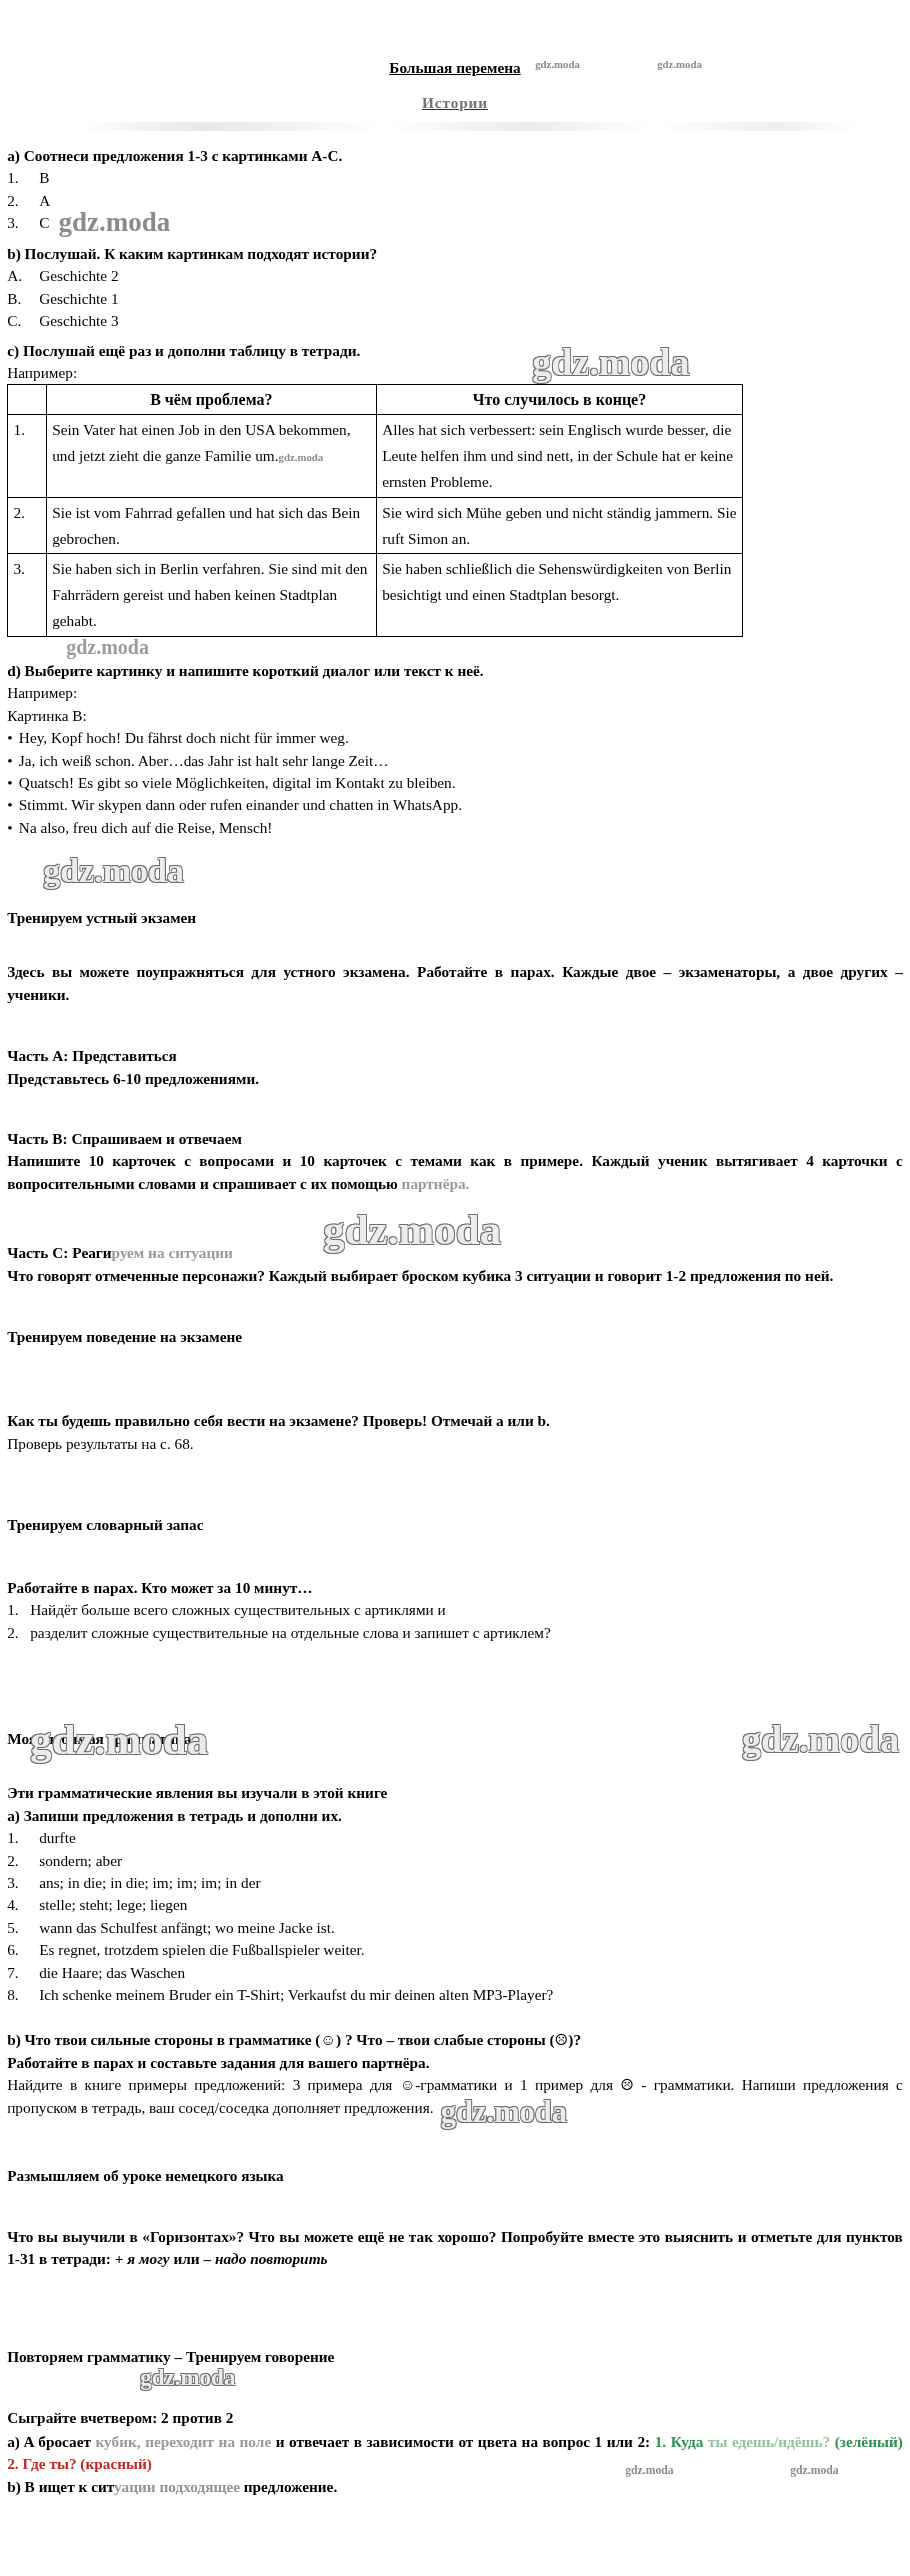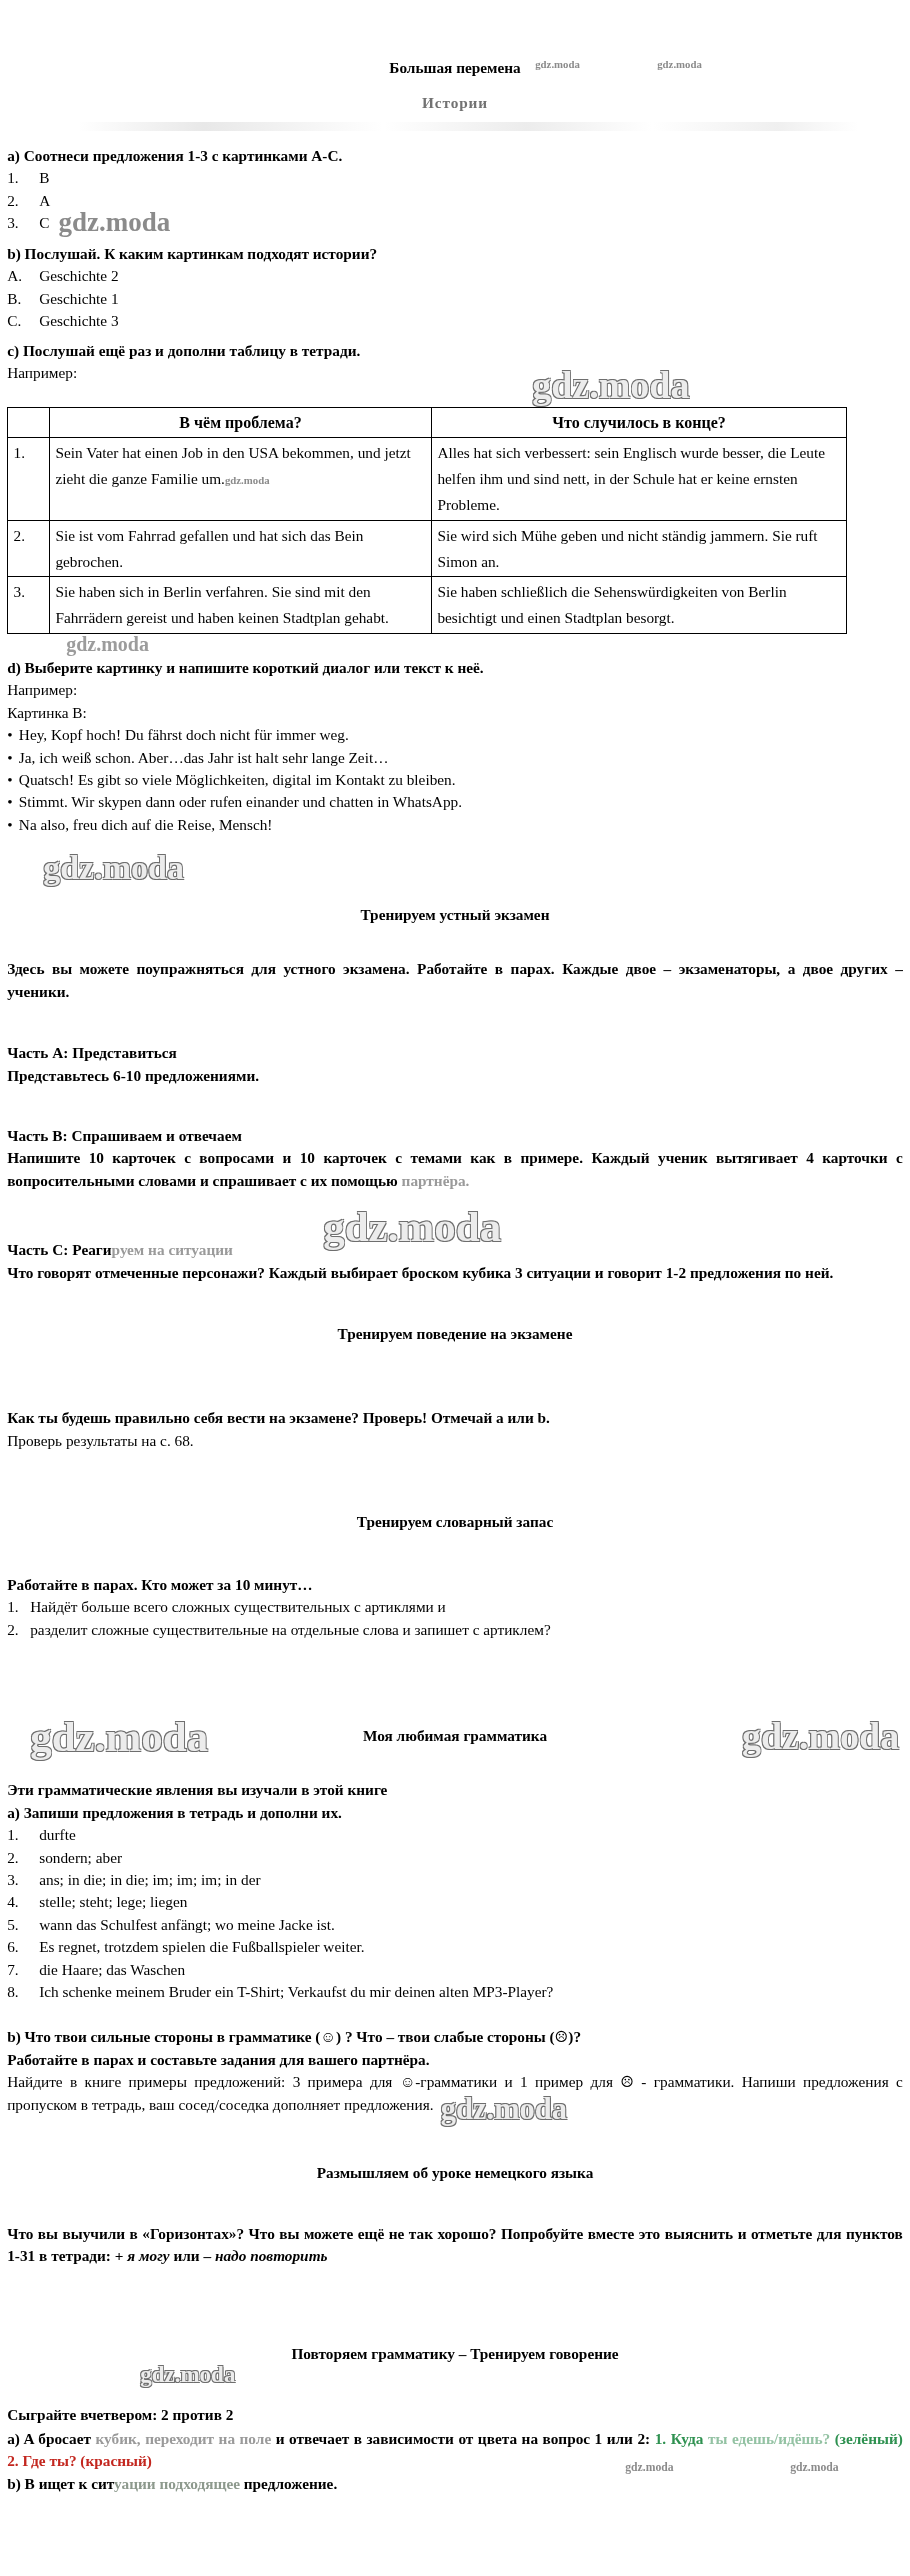--- a/index.html
+++ b/index.html
@@ -8,36 +8,36 @@
     width:910px;height:2576px;
     box-sizing:border-box;
     padding:57px 7.2px 36px 7.2px;
     font-family:"Liberation Serif","DejaVu Serif","DejaVu Sans",serif;
     font-size:15.3px;line-height:22.4px;color:#000;
     overflow:hidden;
   }
   p{margin:0;padding:0;}
   .b{font-weight:bold;}
   .i{font-style:italic;}
-  .center{text-align:center;}
+  .center{}
   .just{text-align:justify;}
   .rel{position:relative;}
   .faded{color:#9a9a9a;}
   .faded2{color:#8d998d;}
   .green{color:#2e9150;}
   .green-faded{color:#93c2a3;}
   .red{color:#c3271f;}
   
   .mt2{margin-top:1.8px;}.mt8{margin-top:7.2px;}
   .mt16{margin-top:14.4px;}.mt26{margin-top:23px;}.mt40{margin-top:32px;}
   .mt42{margin-top:38px;}.mt44{margin-top:39px;}
   .mt48{margin-top:62px;}.mt52{margin-top:47px;}.mt56{margin-top:76px;}
   .mt58{margin-top:40px;}.mt66{margin-top:59px;}.mt94{margin-top:84px;}
   
-  .hdr{position:relative;text-align:center;}
+  .hdr{position:relative;text-align:center;text-decoration:underline;}
   .hdr .subtitle{margin-top:12.6px;color:#4f4f4f;letter-spacing:0.9px;font-weight:bold;opacity:.8;}
   .smudge{height:9px;margin-top:7.2px;
     background:linear-gradient(90deg,transparent 8%,rgba(150,150,150,.22) 22%,transparent 42%,rgba(150,150,150,.18) 58%,transparent 72%,rgba(150,150,150,.15) 86%,transparent 95%);}
   
   .lrow{display:flex;align-items:flex-start;}
   .lnum{flex:none;width:32px;}
   .lnum-sm{flex:none;width:23px;}
   
   .wm{font-family:"Liberation Serif","DejaVu Serif",serif;font-weight:bold;color:#8b8b8b;white-space:nowrap;}
   .wm-outline{color:#ececec;text-shadow:0.9px 0.9px 0 #6e6e6e,-0.9px -0.9px 0 #6e6e6e,0.9px -0.9px 0 #6e6e6e,-0.9px 0.9px 0 #6e6e6e;}
@@ -57,21 +57,21 @@
   .wm-d{position:absolute;left:59px;top:-23px;opacity:.85;}
   .wm-block{margin:14.4px 0 0 36px;height:39px;}
   .wm-partb{position:absolute;left:316px;bottom:-56px;}
   .wm-gram-left{position:absolute;left:23px;bottom:-10.8px;}
   .wm-gram-right{position:absolute;right:3.6px;bottom:-7.2px;}
   .wm-inline-gram{display:inline-block;vertical-align:-9px;margin-left:7.2px;}
   .wm-speak{position:absolute;left:133px;top:20px;}
   .wm-bot1{position:absolute;left:618px;top:-10.8px;}
   .wm-bot2{position:absolute;left:783px;top:-10.8px;}
   
-  table.stories{border-collapse:collapse;width:840px;margin-top:23px;}
+  table.stories{border-collapse:collapse;width:736px;}
   table.stories td,table.stories th{border:0.9px solid #000;vertical-align:top;padding:1.8px 5.4px;line-height:26px;font-size:15.3px;}
   table.stories th{font-weight:bold;text-align:center;font-size:16px;line-height:27px;padding:0.9px 3.6px;}
   .col-n{width:36px;}
   .col-p{width:411px;}
   .col-e{width:442px;}
   .dlg::before{content:"•";margin-right:6.3px;}
 </style>
 </head>
 <body>
 

